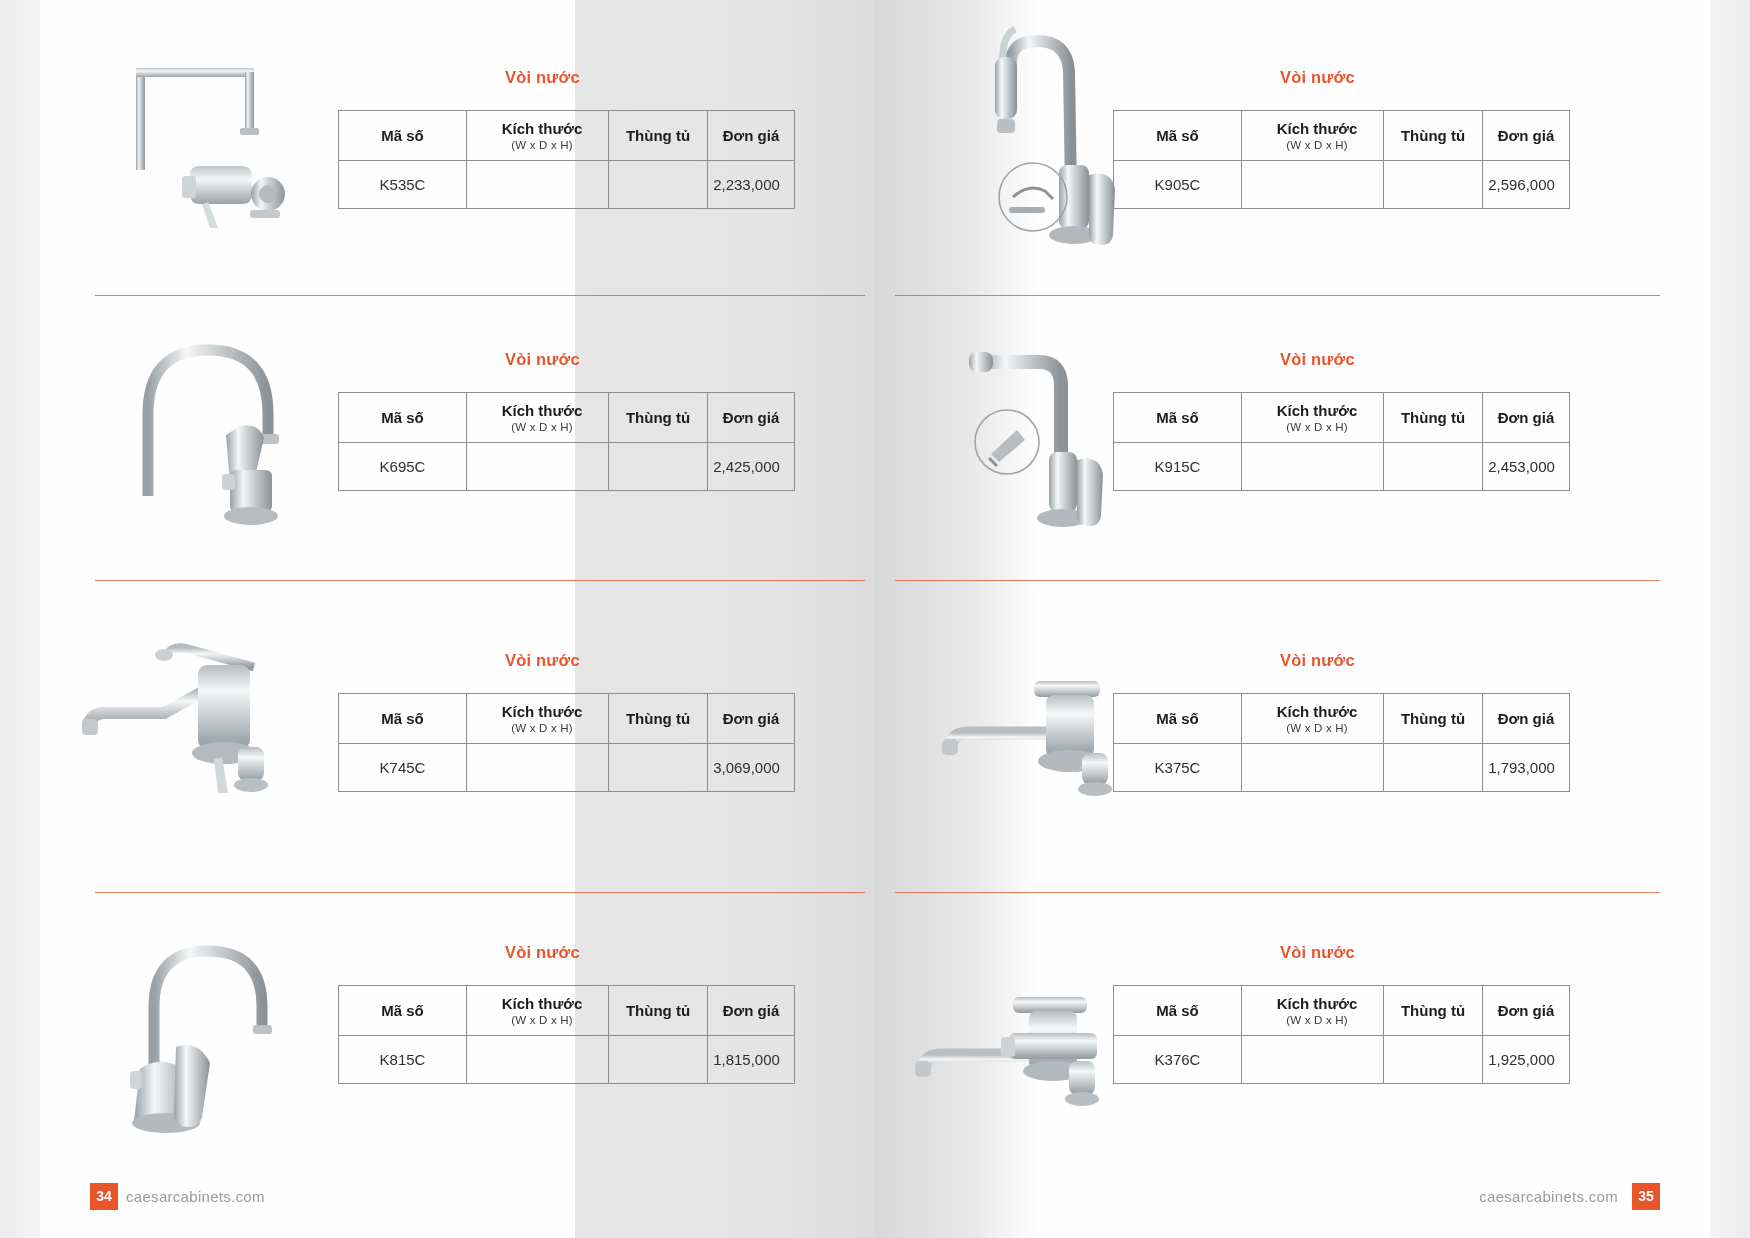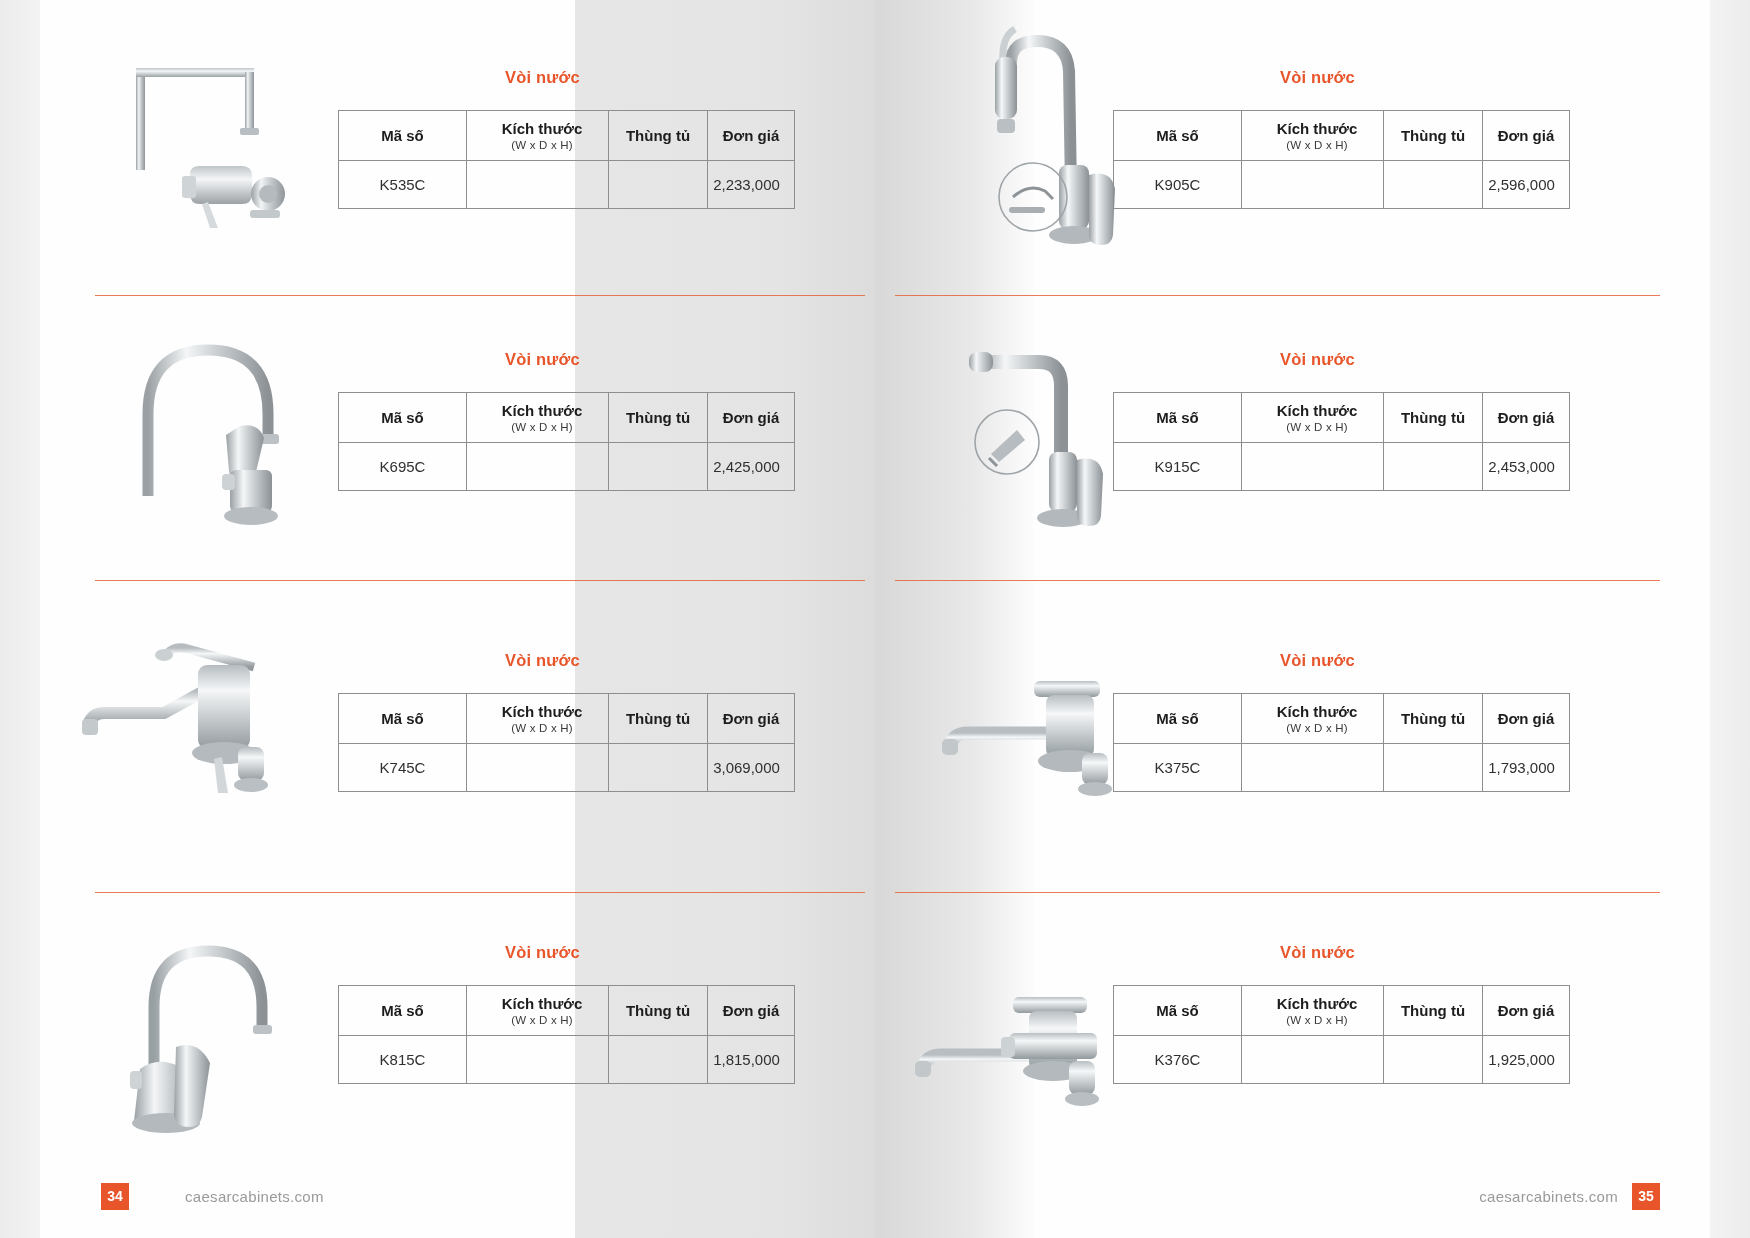--- a/index.html
+++ b/index.html
@@ -83,28 +83,28 @@
   }
   table.spec td{height:45px;font-size:15px;color:#303030;}
   .c-ma{width:125px;}
   .c-kt{width:130px;padding-left:10px;}
   .c-tt{width:96px;}
   .c-dg{width:84px;}
   .price{padding-right:10px;text-align:left;}
 
   
   .footer{position:absolute;bottom:28px;height:28px;display:flex;align-items:center;gap:14px;}
-  .footer.left{left:101px;gap:8px;}
+  .footer.left{left:90px;gap:8px;}
   .footer.right{right:90px;}
   .pagebadge{
     width:28px;height:27px;background:#e8552b;color:#fff;
     font-size:14px;font-weight:bold;
     display:flex;align-items:center;justify-content:center;
   }
-  .site{color:#9a9a9a;font-size:15px;letter-spacing:.3px;margin-left:48px;}
+  .site{color:#9a9a9a;font-size:15px;letter-spacing:.3px;}
 
   
   .pimg svg{width:100%;height:100%;display:block;}
 </style>
 </head>
 <body>
 
 <div class="spread">
 
   <div class="page left">

